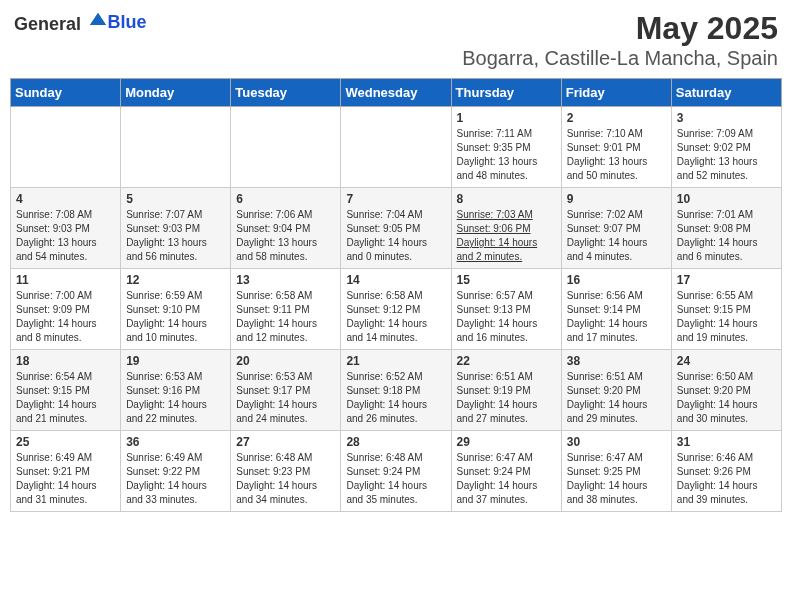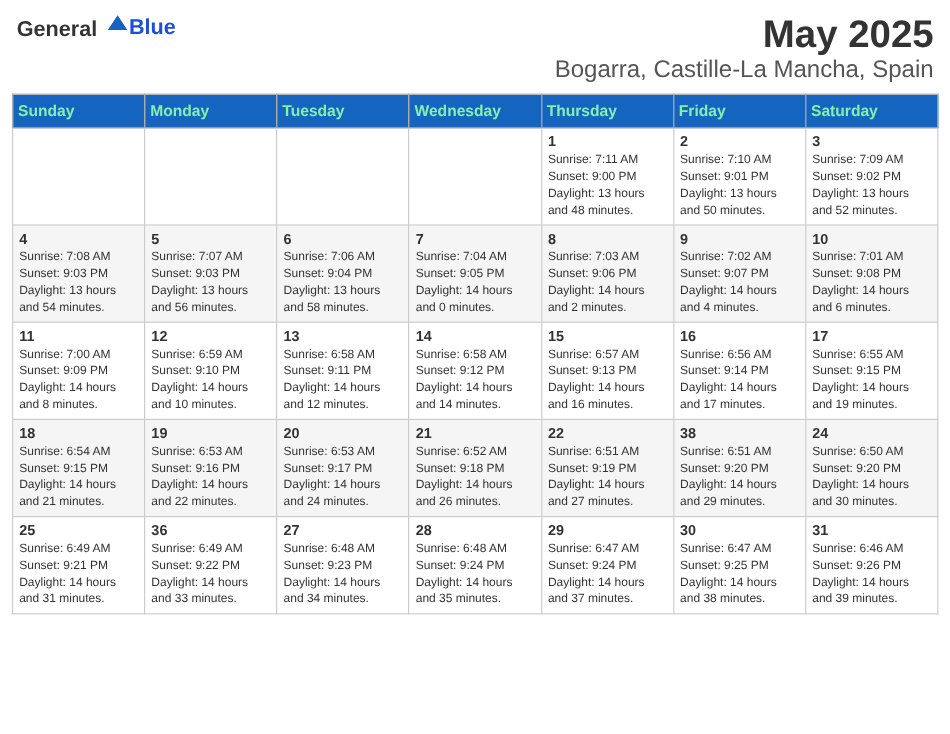--- a/index.html
+++ b/index.html
@@ -49,21 +49,21 @@
       font-size: 20px;
       color: #555;
     }
     table {
       width: 100%;
       border-collapse: collapse;
       table-layout: fixed;
     }
     thead tr th {
       background-color: #1565C0;
-      color: #86efac;
+      color: #ffffff;
       font-size: 13px;
       font-weight: bold;
       padding: 6px 4px;
       text-align: left;
       border: 1px solid #aaa;
     }
     tbody tr td {
       vertical-align: top;
       border: 1px solid #ccc;
       padding: 4px 5px;
@@ -124,21 +124,21 @@
   </thead>
   <tbody id="calendar-body">
       <tr>
         <td class="empty-cell"></td>
         <td class="empty-cell"></td>
         <td class="empty-cell"></td>
         <td class="empty-cell"></td>
         <td>
           <span class="day-number">1</span>
           <div class="day-info" style="white-space: pre-line;">Sunrise: 7:11 AM
-Sunset: 9:00 PM
+Sunset: 9:35 PM
 Daylight: 13 hours
 and 48 minutes.</div>
         </td>
         <td>
           <span class="day-number">2</span>
           <div class="day-info" style="white-space: pre-line;">Sunrise: 7:10 AM
 Sunset: 9:01 PM
 Daylight: 13 hours
 and 50 minutes.</div>
         </td>
@@ -174,21 +174,21 @@
         </td>
         <td>
           <span class="day-number">7</span>
           <div class="day-info" style="white-space: pre-line;">Sunrise: 7:04 AM
 Sunset: 9:05 PM
 Daylight: 14 hours
 and 0 minutes.</div>
         </td>
         <td>
           <span class="day-number">8</span>
-          <div class="day-info" style="white-space: pre-line;">Sunrise: 7:03 AM
+          <div class="day-info" style="white-space: pre-line; text-decoration: underline;">Sunrise: 7:03 AM
 Sunset: 9:06 PM
 Daylight: 14 hours
 and 2 minutes.</div>
         </td>
         <td>
           <span class="day-number">9</span>
           <div class="day-info" style="white-space: pre-line;">Sunrise: 7:02 AM
 Sunset: 9:07 PM
 Daylight: 14 hours
 and 4 minutes.</div>

